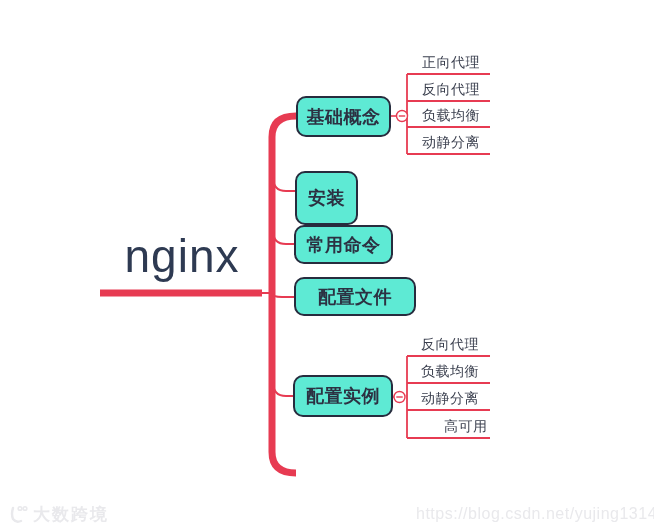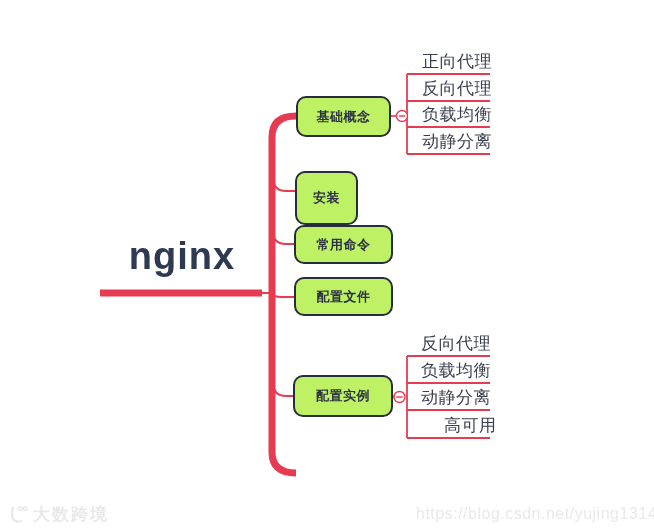--- a/index.html
+++ b/index.html
@@ -5,32 +5,32 @@
   html,body{margin:0;padding:0;background:#fff;}
   .stage{
     position:relative;width:654px;height:532px;background:#fff;overflow:hidden;
     font-family:"Liberation Sans","DejaVu Sans",sans-serif;
   }
   svg.wires{position:absolute;left:0;top:0;}
   .ln{stroke:var(--branch,#e73b52);fill:none;}
   .root-label{
     position:absolute;left:108px;top:231px;width:148px;height:50px;
     display:flex;align-items:center;justify-content:center;
-    font-weight:bold;font-size:38px;letter-spacing:1px;
+    font-weight:normal;font-size:46px;letter-spacing:1px;
     color:var(--root-text,#2e3a52);
   }
   .node{
-    position:absolute;box-sizing:border-box;background:#bef264;
+    position:absolute;box-sizing:border-box;background:#5eead4;
     border:2.5px solid var(--node-border,#272c3e);border-radius:10px;
     display:flex;align-items:center;justify-content:center;
-    font-weight:bold;font-size:13px;letter-spacing:0.5px;
+    font-weight:bold;font-size:18px;letter-spacing:0.5px;
     color:var(--node-text,#2c3142);cursor:default;
   }
   .child-label{
-    position:absolute;height:20px;line-height:20px;font-size:17px;
+    position:absolute;height:20px;line-height:20px;font-size:14px;
     letter-spacing:0.5px;color:var(--child-text,#3a3f4e);white-space:nowrap;
   }
   .collapse{cursor:pointer;}
   .collapse circle{fill:#fff;stroke:var(--branch,#e73b52);stroke-width:1.4;}
   .collapse line{stroke:var(--branch,#e73b52);stroke-width:1.4;}
   .wm-left{
     position:absolute;left:7px;top:503px;display:flex;align-items:center;gap:4px;
     color:var(--watermark,#e9e9ec);font-weight:bold;font-size:17px;letter-spacing:2px;
   }
   .wm-left svg{display:block;}
@@ -77,21 +77,21 @@
       <circle cx="399.5" cy="397" r="5.5"></circle>
       <line x1="396.3" y1="397" x2="402.7" y2="397"></line>
     </g>
   </svg>
 
   <div class="root-label">nginx</div>
 
   <div class="node" style="left:296px;top:96px;width:95px;height:41px">基础概念</div>
   <div class="node" style="left:295px;top:171px;width:63px;height:54px">安装</div>
   <div class="node" style="left:294px;top:225px;width:99px;height:39px">常用命令</div>
-  <div class="node" style="left:294px;top:277px;width:99px;height:39px">配置文件</div>
+  <div class="node" style="left:294px;top:277px;width:122px;height:39px">配置文件</div>
   <div class="node" style="left:293px;top:375px;width:100px;height:42px">配置实例</div>
 
   <div class="child-label" style="left:422px;top:52px">正向代理</div>
   <div class="child-label" style="left:422px;top:79px">反向代理</div>
   <div class="child-label" style="left:422px;top:105px">负载均衡</div>
   <div class="child-label" style="left:422px;top:132px">动静分离</div>
 
   <div class="child-label" style="left:421px;top:334px">反向代理</div>
   <div class="child-label" style="left:421px;top:361px">负载均衡</div>
   <div class="child-label" style="left:421px;top:388px">动静分离</div>

